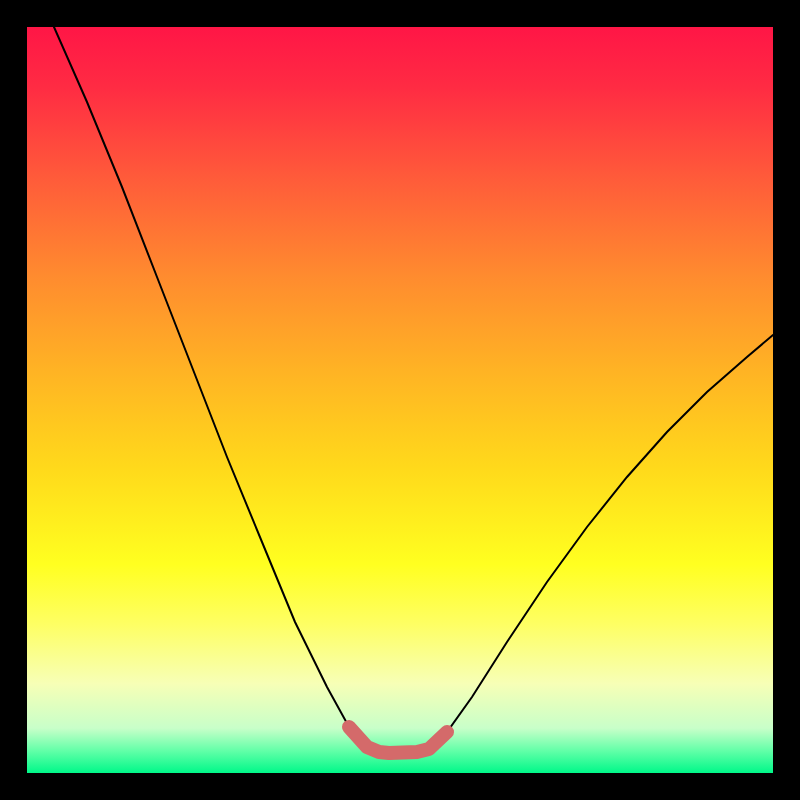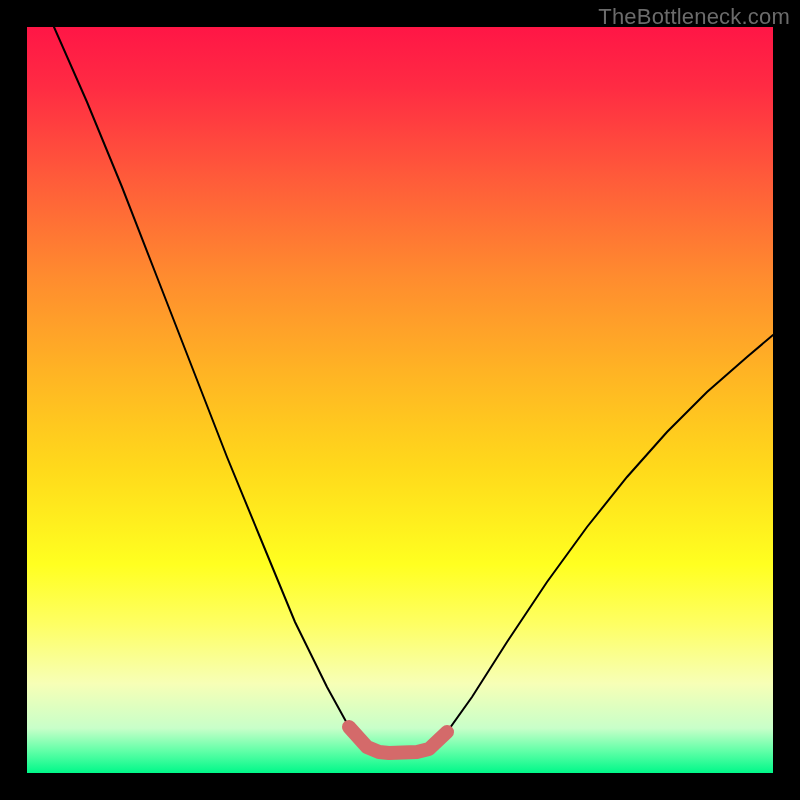--- a/index.html
+++ b/index.html
@@ -61,21 +61,20 @@
     letter-spacing: 0.2px;
     font-weight: 400;
     user-select: none;
   }
 </style>
 </head>
 <body>
 
 <div class="frame">
 
-  <div class="watermark">TheBottleneck.com</div>
 
   <div class="plot-area">
     <div class="gradient"></div>
 
     <svg class="curve" viewBox="0 0 746 746" preserveAspectRatio="none">
       <path fill="none" stroke="#000" stroke-width="2" stroke-linecap="round" d="M 27 0 L 60 75 L 95 160 L 130 250 L 165 340 L 200 430 L 235 515 L 268 595 L 300 660 L 322 700 L 340 720 L 352 725 L 362 726 L 390 725 L 402 722 L 420 705 L 445 670 L 480 615 L 520 555 L 560 500 L 600 450 L 640 405 L 680 365 L 720 330 L 746 308"></path>
       <path fill="none" stroke="#d46a6a" stroke-width="14" stroke-linecap="round" stroke-linejoin="round" d="M 322 700 L 340 720 L 352 725 L 362 726 L 390 725 L 402 722 L 420 705"></path>
     </svg>
   </div>
 

